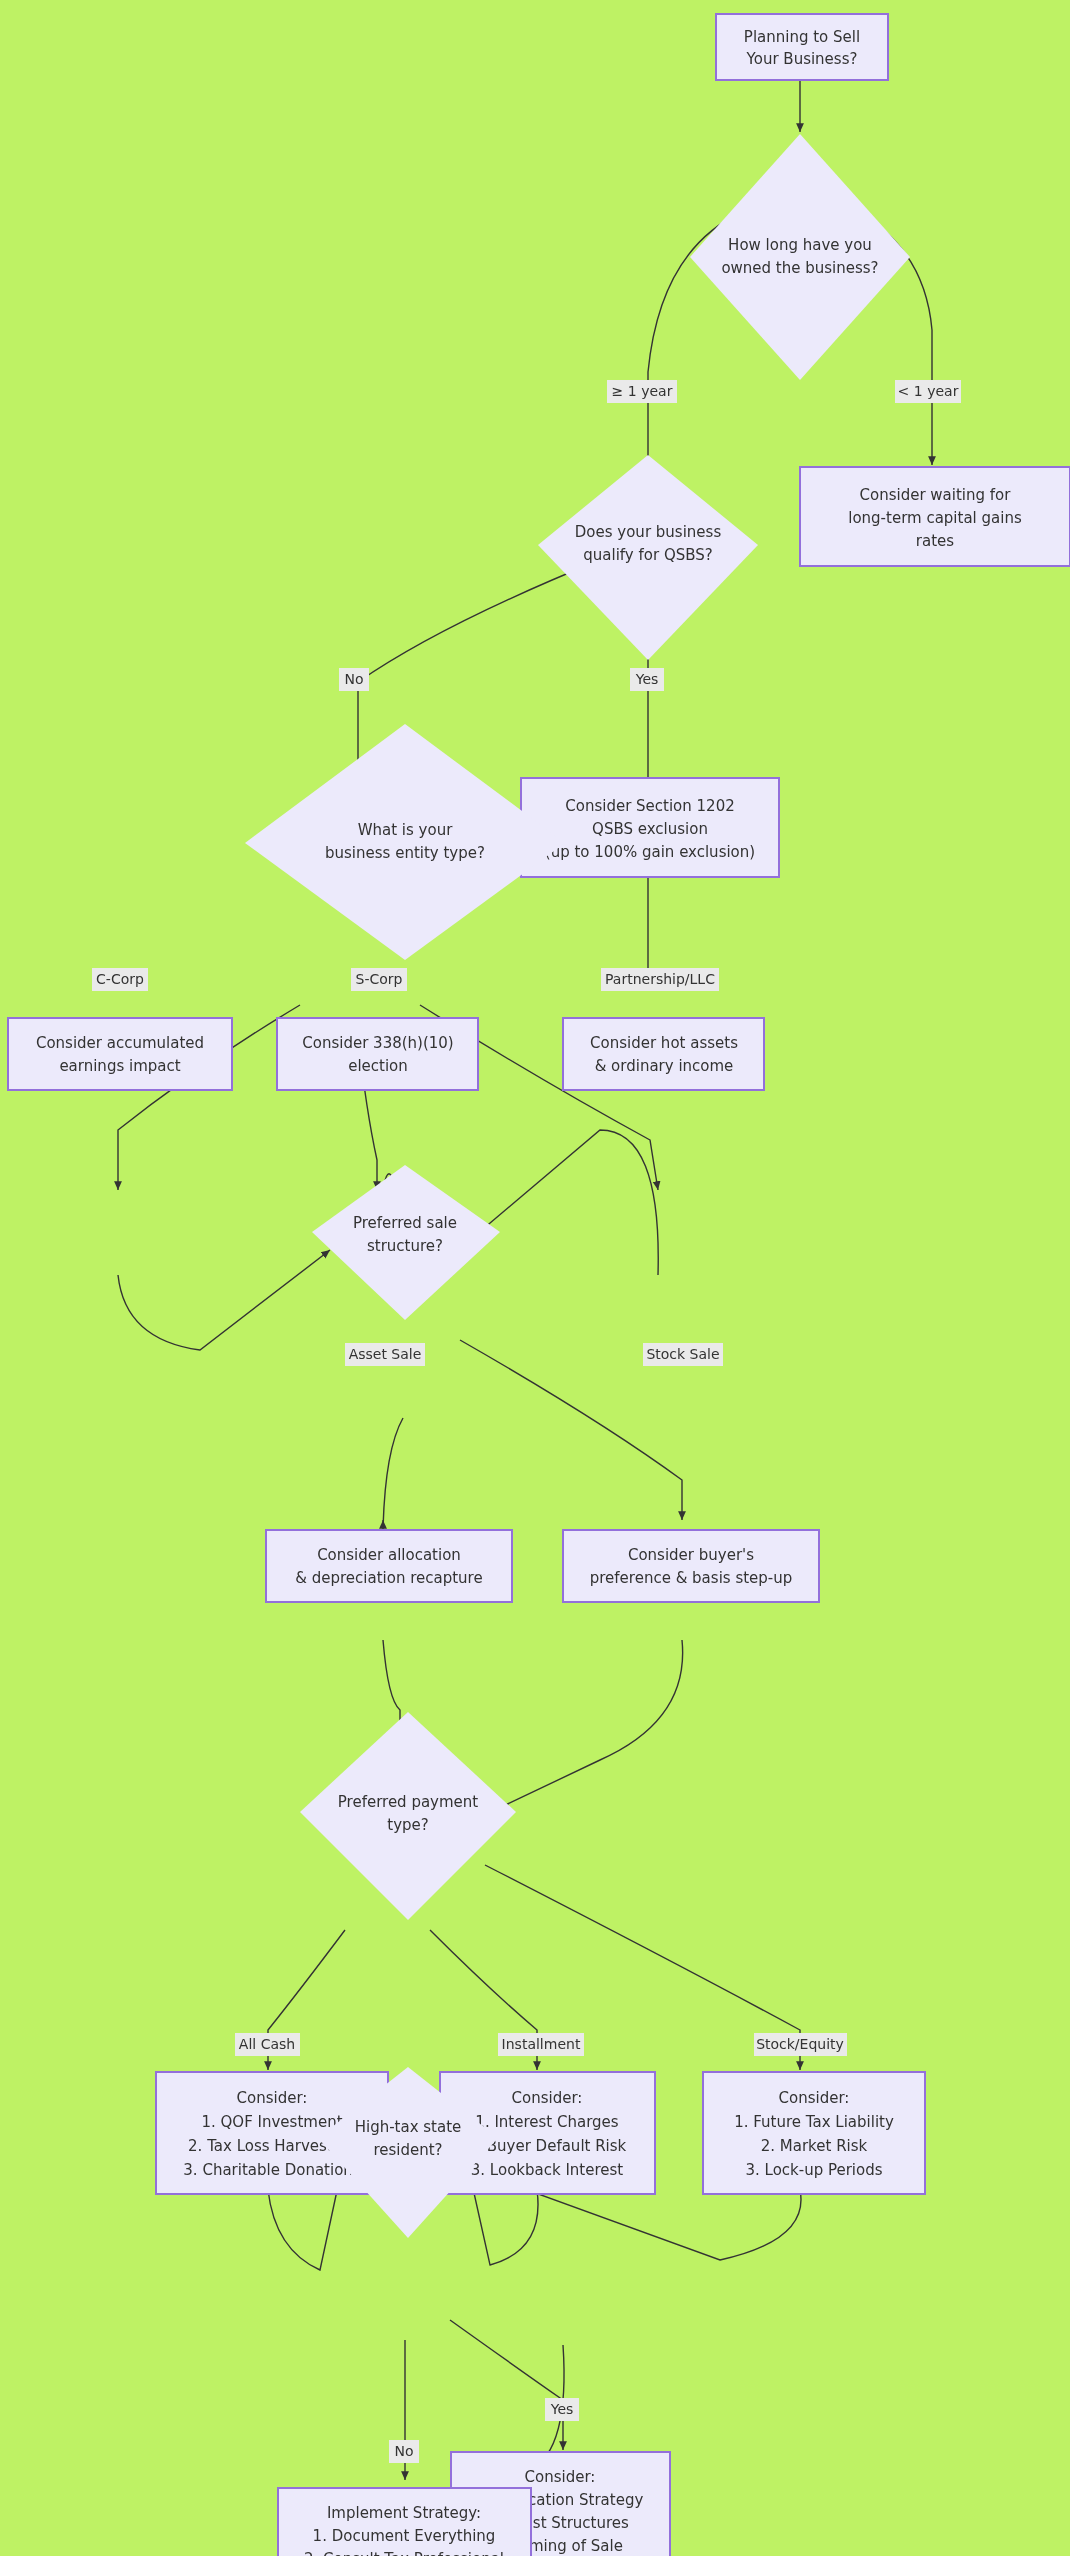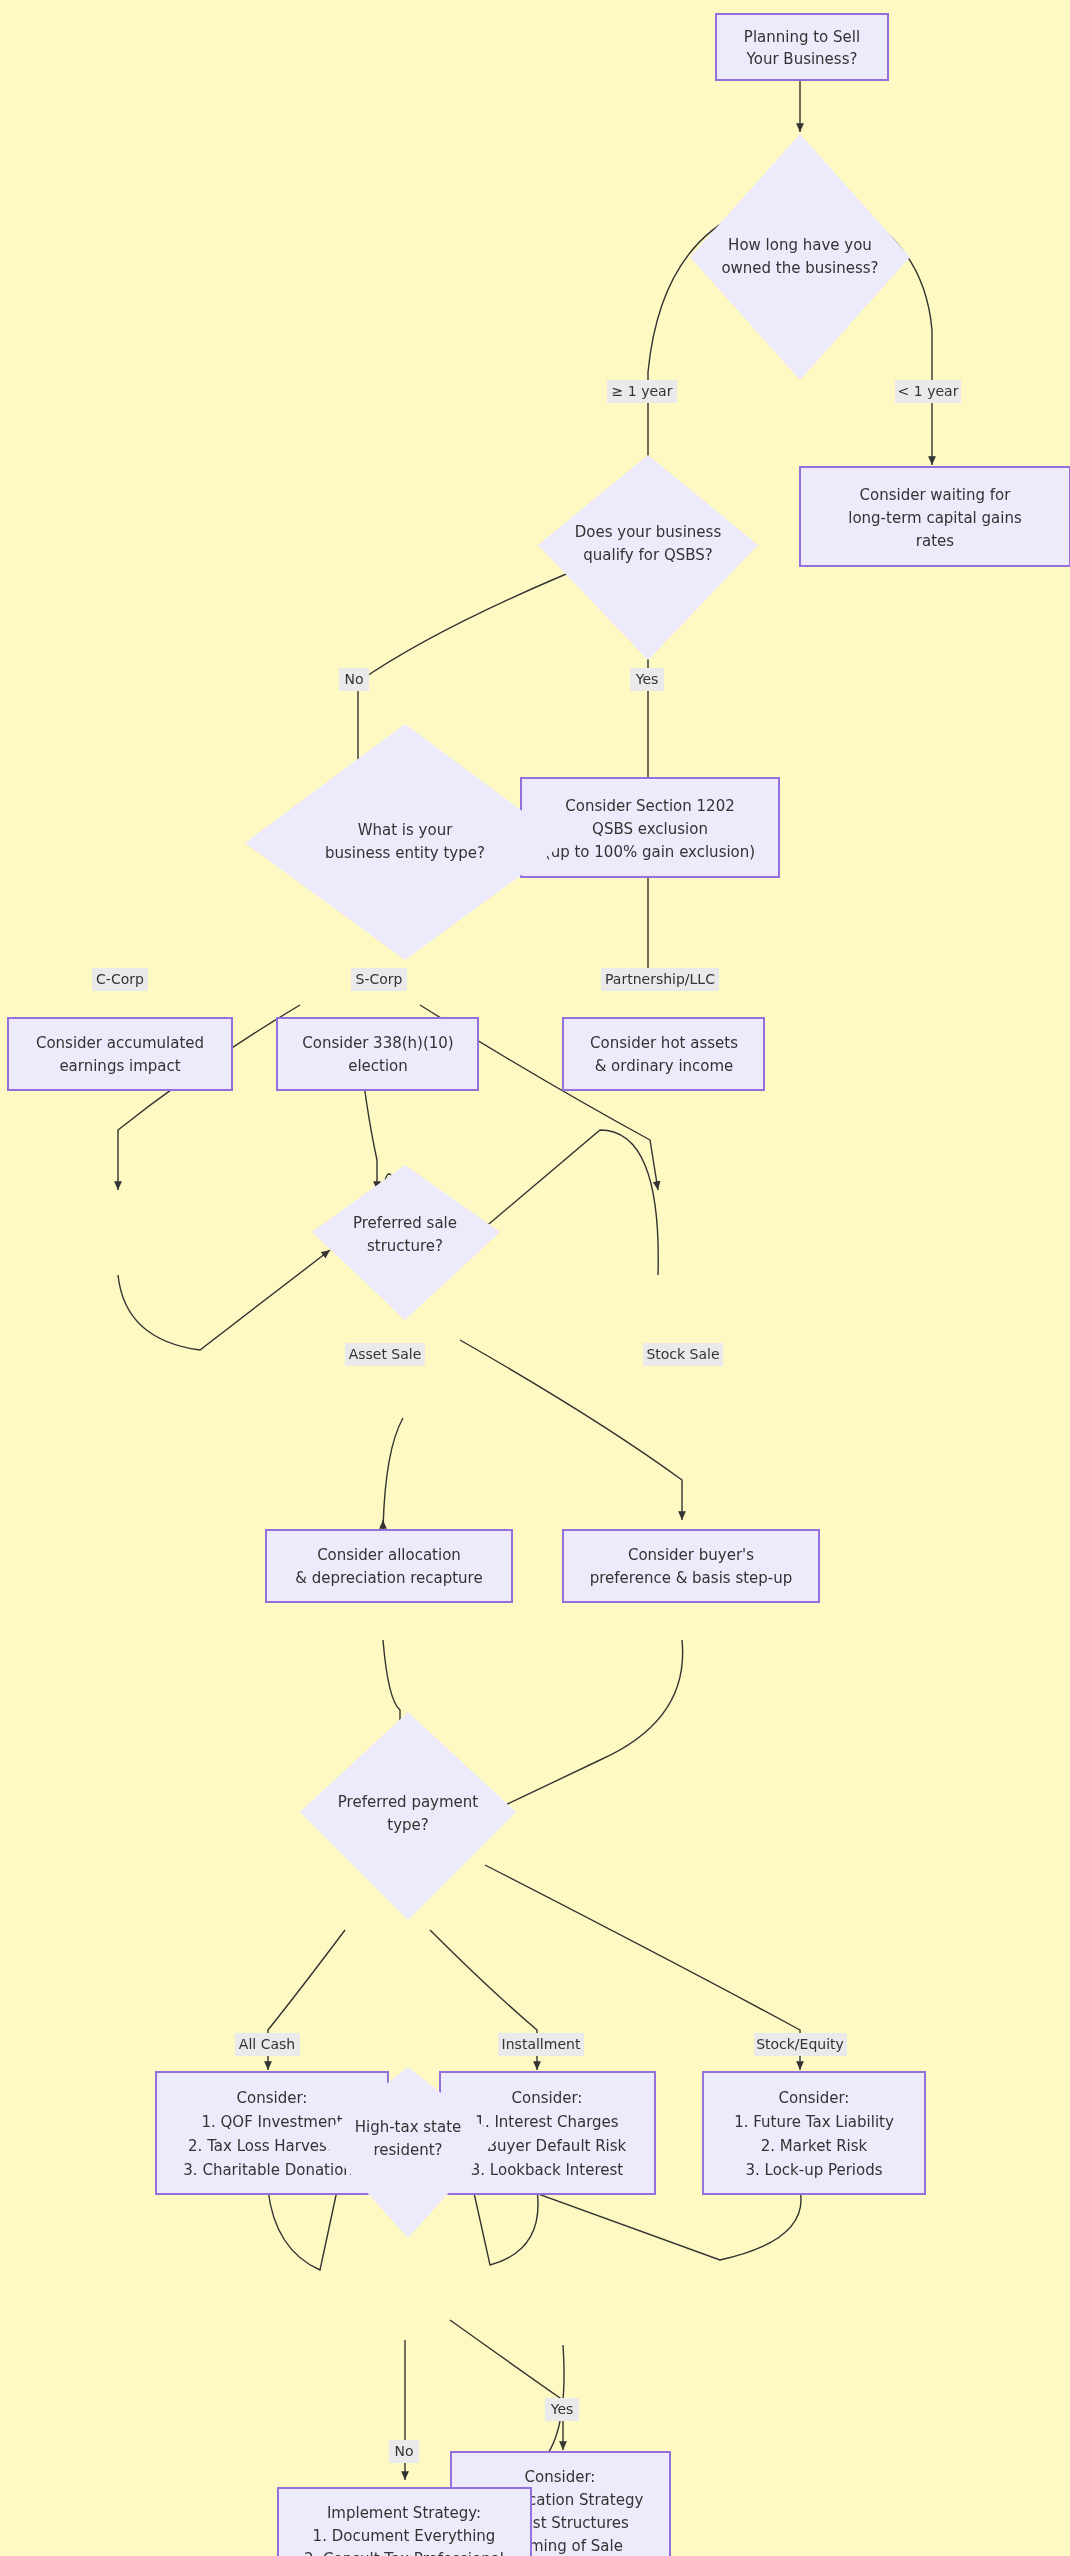--- a/index.html
+++ b/index.html
@@ -1,18 +1,18 @@
 <!DOCTYPE html>
 <html><head>
 <meta charset="utf-8">
 <style>
   html,body{margin:0;padding:0;background:#000;}
   body{width:1070px;height:2556px;overflow:hidden;
        font-family:"DejaVu Sans","Liberation Sans",sans-serif;}
-  #stage{position:relative;width:1070px;height:2556px;background:#fef9c3;}
+  #stage{position:relative;width:1070px;height:2556px;background:#bef264;}
   svg{display:block;}
   .nodefill{fill:#ECEAFB;}
   .boxstroke{stroke:#9370DB;stroke-width:2;}
   .diastroke{stroke:none;}
   .nodetext{fill:#333333;font-size:15px;font-family:"DejaVu Sans","Liberation Sans",sans-serif;
             text-anchor:middle;dominant-baseline:middle;}
   .edge{fill:none;stroke:#333333;stroke-width:1.4;}
   .edgelabelbg{fill:#EAEAEA;}
   .edgelabeltxt{fill:#333333;font-size:14px;text-anchor:middle;dominant-baseline:middle;
                 font-family:"DejaVu Sans","Liberation Sans",sans-serif;}

